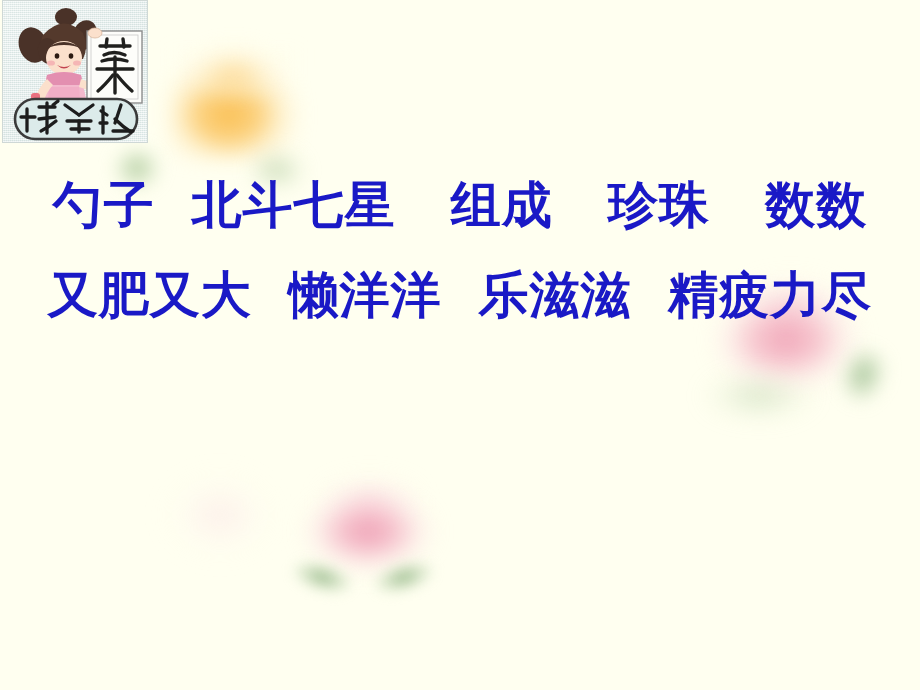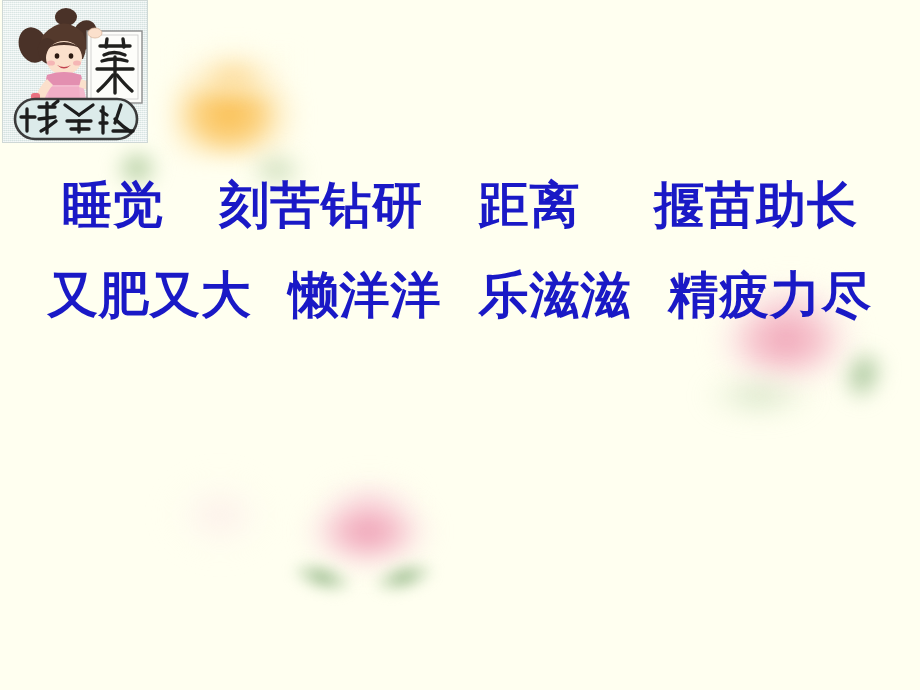--- a/index.html
+++ b/index.html
@@ -311,17 +311,17 @@
         <path d="M97 122 L104 122"></path>
         <path d="M100 106 L100 132"></path>
         <path d="M118 104 L112 122"></path>
         <path d="M112 118 Q120 126 128 131"></path>
         <path d="M110 130 L130 130"></path>
       </g>
     </svg>
   </div>
 
   <div id="wordlist">
-    <div class="word-line">睡觉   刻苦钻研   距离    揠苗助长</div>
+    <div class="word-line">勺子  北斗七星   组成   珍珠   数数</div>
     <div class="word-line">又肥又大  懒洋洋  乐滋滋  精疲力尽</div>
   </div>
 
 </div>
 
 </body></html>

